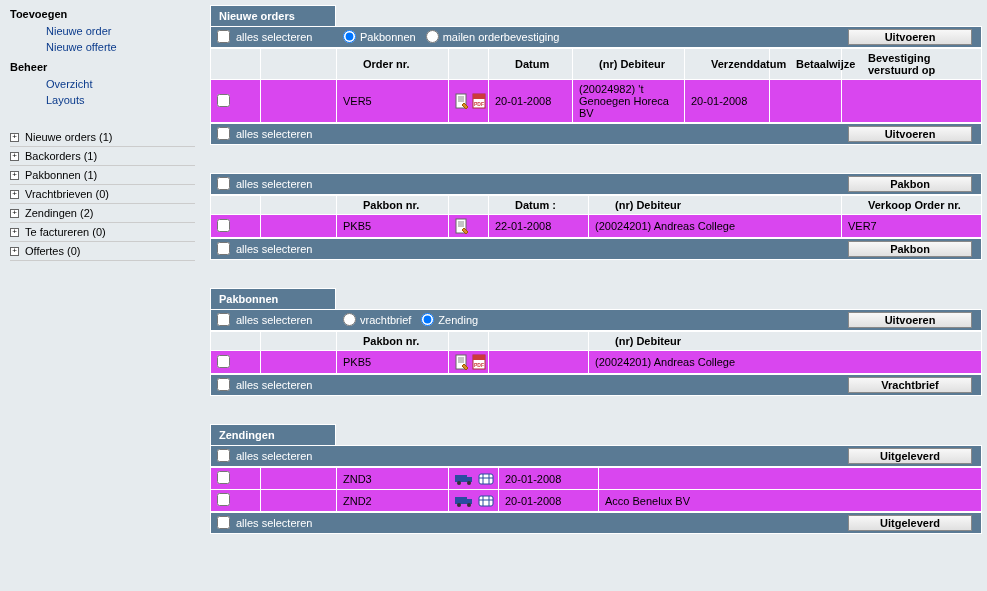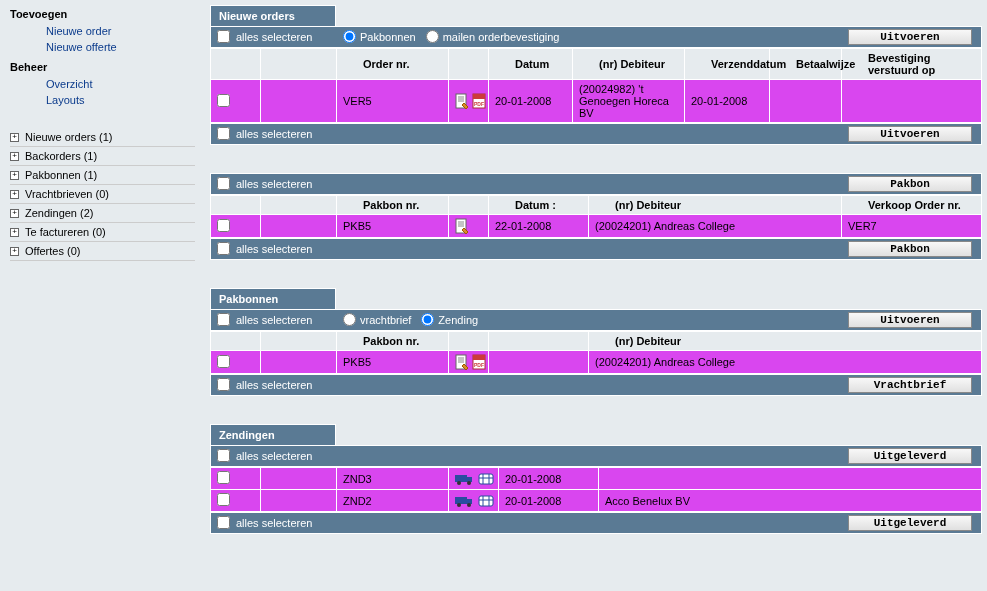--- a/index.html
+++ b/index.html
@@ -13,21 +13,21 @@
 .sidebar-item { display: flex; align-items: center; padding: 3px 0; border-bottom: 1px solid #ccc; cursor: pointer; }
 .sidebar-item .plus { width: 9px; height: 9px; border: 1px solid #666; display: inline-flex; align-items: center; justify-content: center; font-size: 8px; line-height: 1; margin-right: 6px; background: #fff; }
 .main { flex: 1; padding: 5px 5px 20px 5px; }
 .panel { margin-bottom: 28px; }
 .panel-title-row { display: flex; }
 .panel-title { background: #5a7a94; color: #fff; font-weight: bold; padding: 4px 8px; width: 126px; border: 1px solid #fff; border-bottom: none; }
 .bar { display: flex; align-items: flex-start; background: #5a7a94; color: #fff; border: 1px solid #fff; }
 .bar-left { display: flex; align-items: center; padding: 3px 6px; width: 126px; }
 .bar-mid { display: flex; align-items: center; flex: 1; padding: 3px 6px; gap: 10px; }
 .bar-right { padding: 2px 6px; width: 142px; display:flex; justify-content:center; }
-.btn { background: linear-gradient(#f8f8f8,#e0e0e0); border: 1px solid #888; font-size: 11px; padding: 1px 0; width: 124px; cursor: pointer; font-weight: bold; font-family: Liberation Mono, monospace; }
+.btn { background: linear-gradient(#f8f8f8,#e0e0e0); border: 1px solid #888; font-size: 11px; padding: 1px 0; width: 124px; cursor: pointer; font-weight: bold; font-family: Liberation Sans, sans-serif; }
 table { border-collapse: collapse; width: 100%; table-layout: fixed; }
 th, td { text-align: left; padding: 3px 6px; font-size: 11px; vertical-align: middle; border: 1px solid #fff; }
 th { font-weight: bold; background: #e6ebee; padding-left: 26px; }
 tr.data td { background: #d946ef; }
 .col-cb { width: 50px; }
 .col-gap { width: 76px; }
 .col-a { width: 112px; }
 .col-icons { width: 40px; }
 .col-date { width: 84px; }
 .col-deb { width: auto; }

